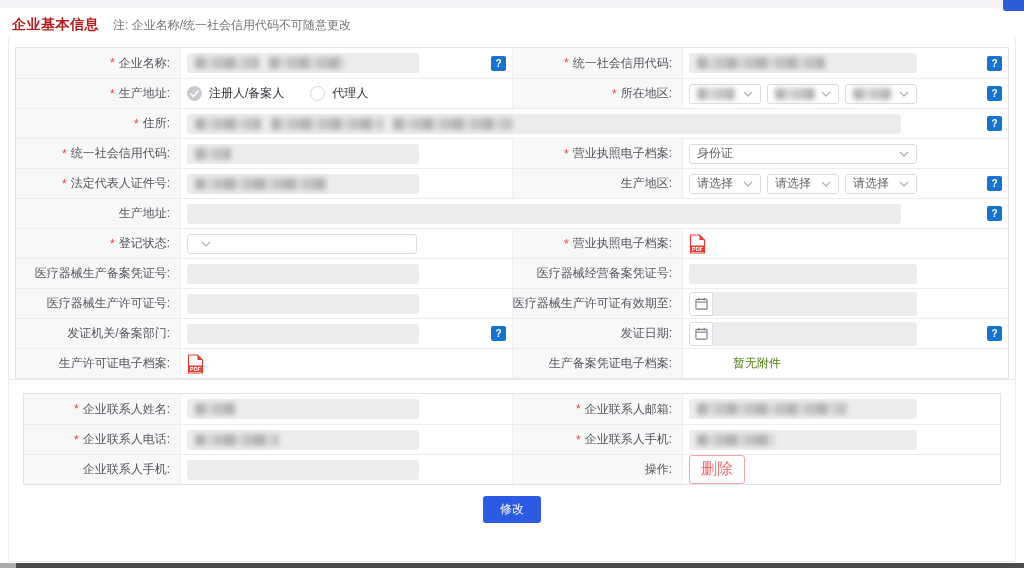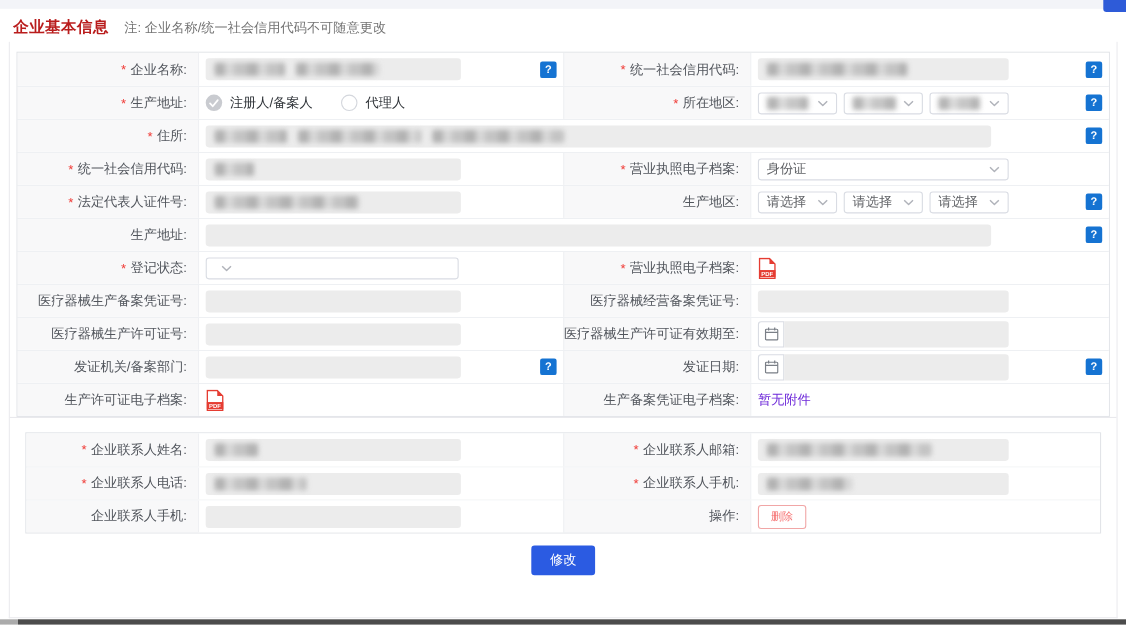--- a/index.html
+++ b/index.html
@@ -45,23 +45,23 @@
   .calbtn { width:24px; height:24px; background:#fff; border:1px solid #d9dce3; border-radius:3px 0 0 3px; display:flex; align-items:center; justify-content:center; cursor:pointer; flex:0 0 auto; }
   .dateinput { flex:1; height:24px; background:#ececec; border-radius:0 3px 3px 0; }
 
   .radios { display:flex; align-items:center; gap:26px; }
   .radio { display:flex; align-items:center; gap:7px; cursor:pointer; color:#2f3338; }
   .rdot { width:15px; height:15px; border-radius:50%; display:flex; align-items:center; justify-content:center; }
   .rdot.checked { background:#c9cbd0; }
   .rdot.un { background:#fff; border:1px solid #d4d7dd; }
 
   .pdficon { display:flex; align-items:center; cursor:pointer; }
-  .emptytext { color:#6d28d9; }
-
-  .btn-delete { background:#fff; border:1px solid #f1a6a6; color:#f56c6c; border-radius:3px; font-size:10px; padding:3px 11px; cursor:pointer; }
+  .emptytext { color:#4d7c0f;margin-left:44px; }
+
+  .btn-delete { background:#fff; border:1px solid #f1a6a6; color:#f56c6c; border-radius:3px; font-size:16px; padding:3px 11px; cursor:pointer; }
   .modify-row { text-align:center; margin-top:11px; }
   .btn-modify { background:#2b5be2; color:#fff; border:none; border-radius:3px; font-size:12px; padding:5px 17px; cursor:pointer; }
 
   .bottombar { position:absolute; bottom:0; left:0; width:1024px; height:5px; background:linear-gradient(90deg,#ababab 0 16px,#4c4c4c 16px); }
 </style>
 </head>
 <body>
 
 <div class="topband"></div>
 <div class="corner-btn"></div>

